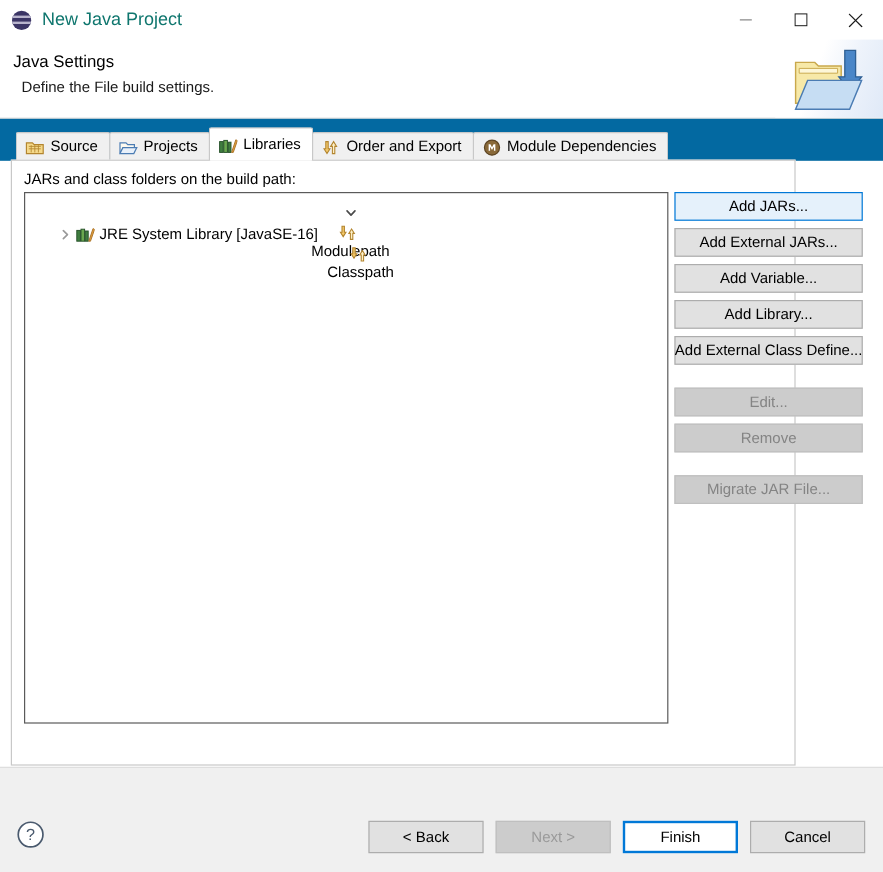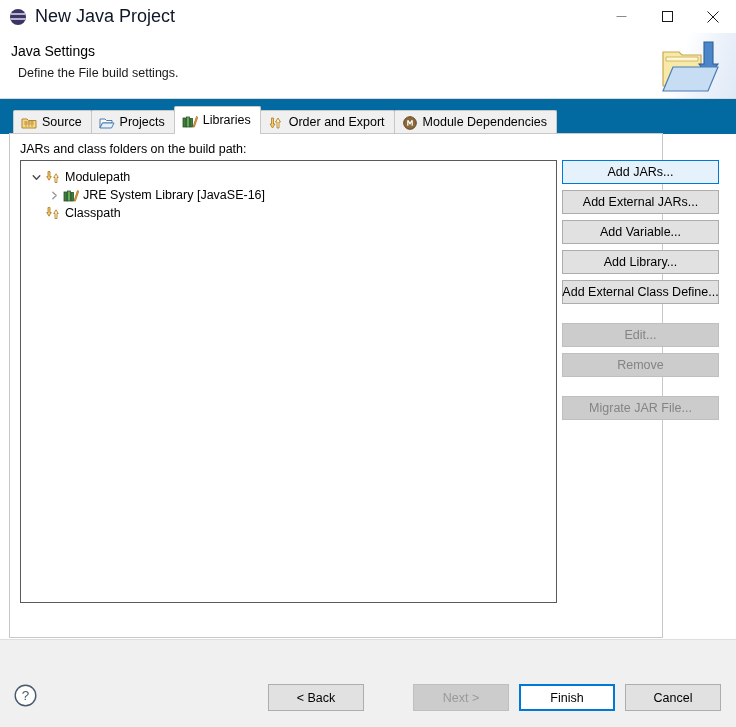--- a/index.html
+++ b/index.html
@@ -40,22 +40,22 @@
     width: 16px; height: 2.5px;
     background: #b8b4cc;
   }
   .title-icon .band2 {
     position: absolute; left: 0; top: 9px;
     width: 16px; height: 2.5px;
     background: #b8b4cc;
   }
   .title-text {
     margin-left: 9px;
-    font-size: 18px;
-    color: #0f172a;
+    font-size: 15px;
+    color: #0f766e;
     white-space: nowrap;
   }
   .winbtns {
     position: absolute;
     right: 0; top: 0;
     height: 33px;
     display: flex;
   }
   .winbtn {
     width: 46px; height: 33px;
@@ -170,21 +170,21 @@
     overflow: hidden;
   }
   .trow {
     display: flex;
     align-items: center;
     height: 18px;
     font-size: 12.5px;
     color: #000000;
     white-space: nowrap;
   }
-  .trow.lvl0 { padding-left: 7px; }
+  .trow.lvl0 { padding-left: 7px; flex-direction: column; }
   .trow.lvl1 { padding-left: 25px; text-align: center; }
   .trow.lvl0.noarrow { padding-left: 24px; }
   .arrow {
     width: 17px; height: 18px;
     display: flex;
     align-items: center;
     justify-content: center;
     flex: none;
   }
   .tree-ico {
@@ -261,21 +261,20 @@
     padding: 0;
   }
   .fbtn.default {
     border: 2px solid #0078d7;
     background: #ffffff;
   }
   .fbtn.disabled {
     background: #cccccc;
     border: 1px solid #bfbfbf;
     color: #9a9a9a;
-    margin-left: 39px;
   }
 </style>
 </head>
 <body>
 
 <div class="titlebar">
   <div class="title-icon">
     <div class="band1"></div>
       <div class="band2"></div>
   </div>

